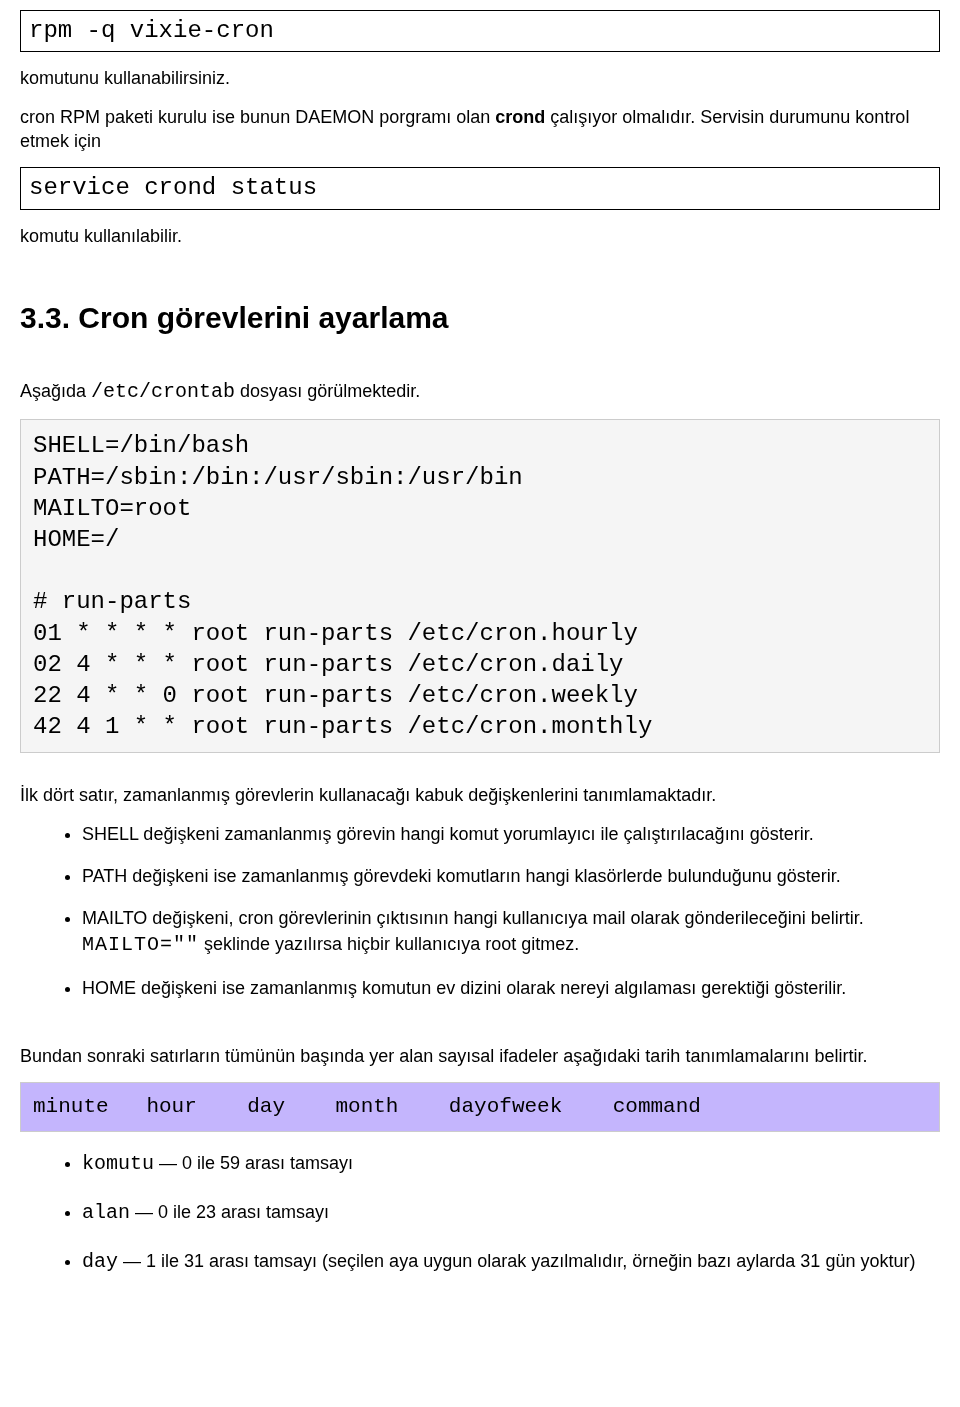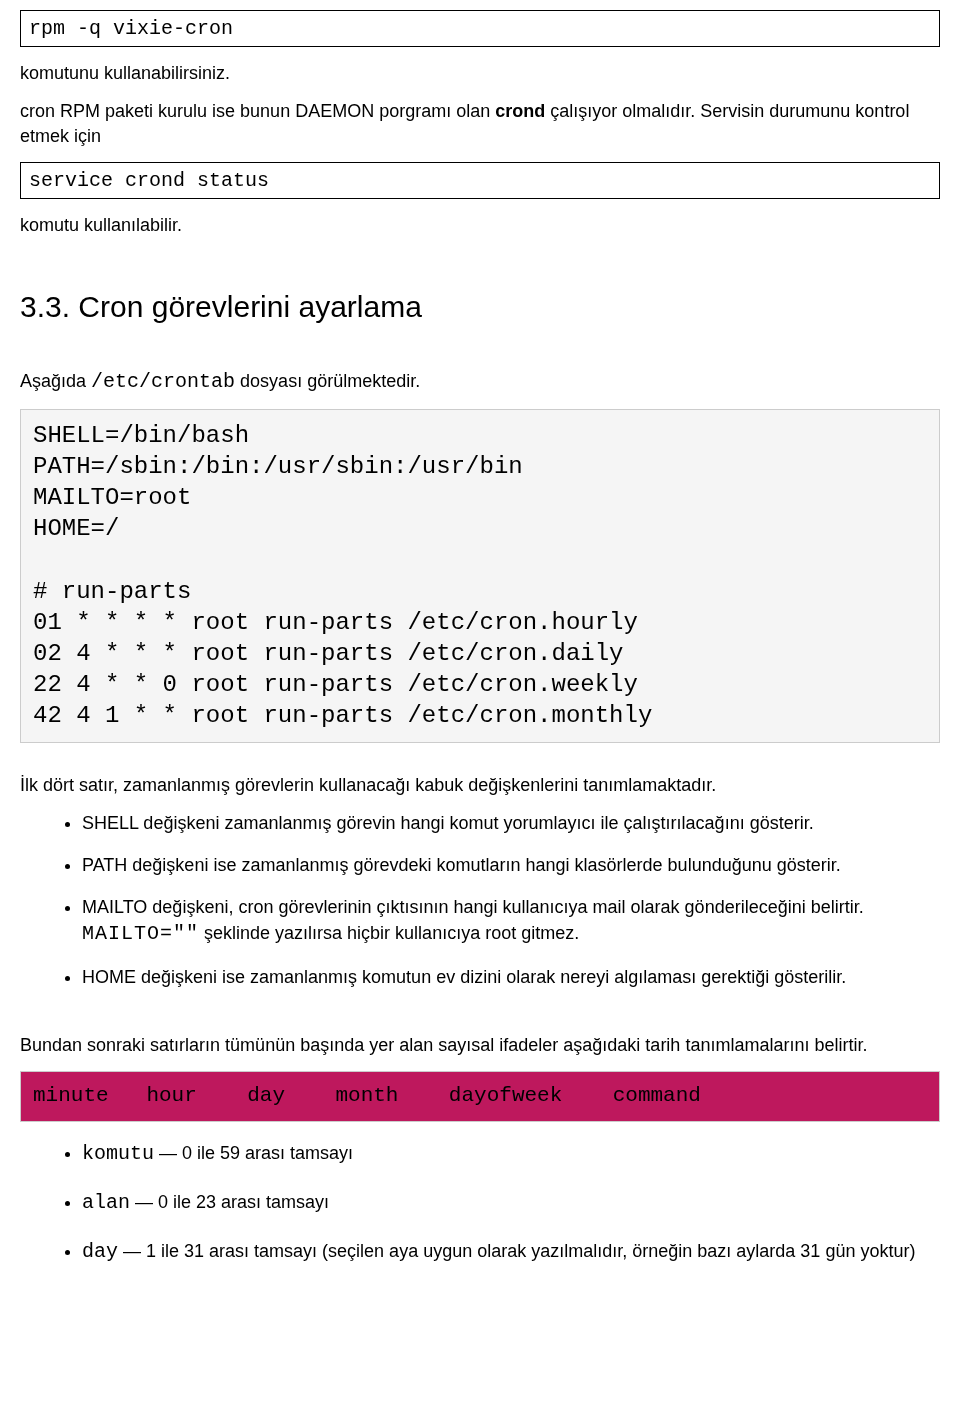--- a/index.html
+++ b/index.html
@@ -9,30 +9,30 @@
       color: #000;
       margin: 0;
       padding: 10px 20px 30px 20px;
       background: #fff;
       width: 920px;
     }
     .cmd-box {
       border: 1px solid #000;
       padding: 4px 8px;
       font-family: "Courier New", Courier, monospace;
-      font-size: 20px;
+      font-size: 24px;
       margin: 0 0 14px 0;
       background: #fff;
     }
     p {
       margin: 0 0 14px 0;
     }
     h2 {
       font-size: 30px;
-      font-weight: normal;
+      font-weight: bold;
       margin: 50px 0 40px 0;
     }
     .code-block {
       background: #f5f5f5;
       border: 1px solid #ccc;
       padding: 10px 12px;
       font-family: "Courier New", Courier, monospace;
       font-size: 24px;
       line-height: 1.3;
       white-space: pre;
@@ -42,21 +42,21 @@
       font-family: "Courier New", Courier, monospace;
       font-size: 20px;
       text-align: right;
     }
     .code-small {
       font-family: "Courier New", Courier, monospace;
       font-size: 20px;
       letter-spacing: 1px;
     }
     .fields-box {
-      background: #be185d;
+      background: #c4b5fd;
       border: 1px solid #ccc;
       padding: 10px 12px;
       font-family: "Courier New", Courier, monospace;
       font-size: 21px;
       white-space: pre;
       margin: 14px 0 18px 0;
     }
     ul {
       margin: 0 0 20px 0;
       padding-left: 62px;

